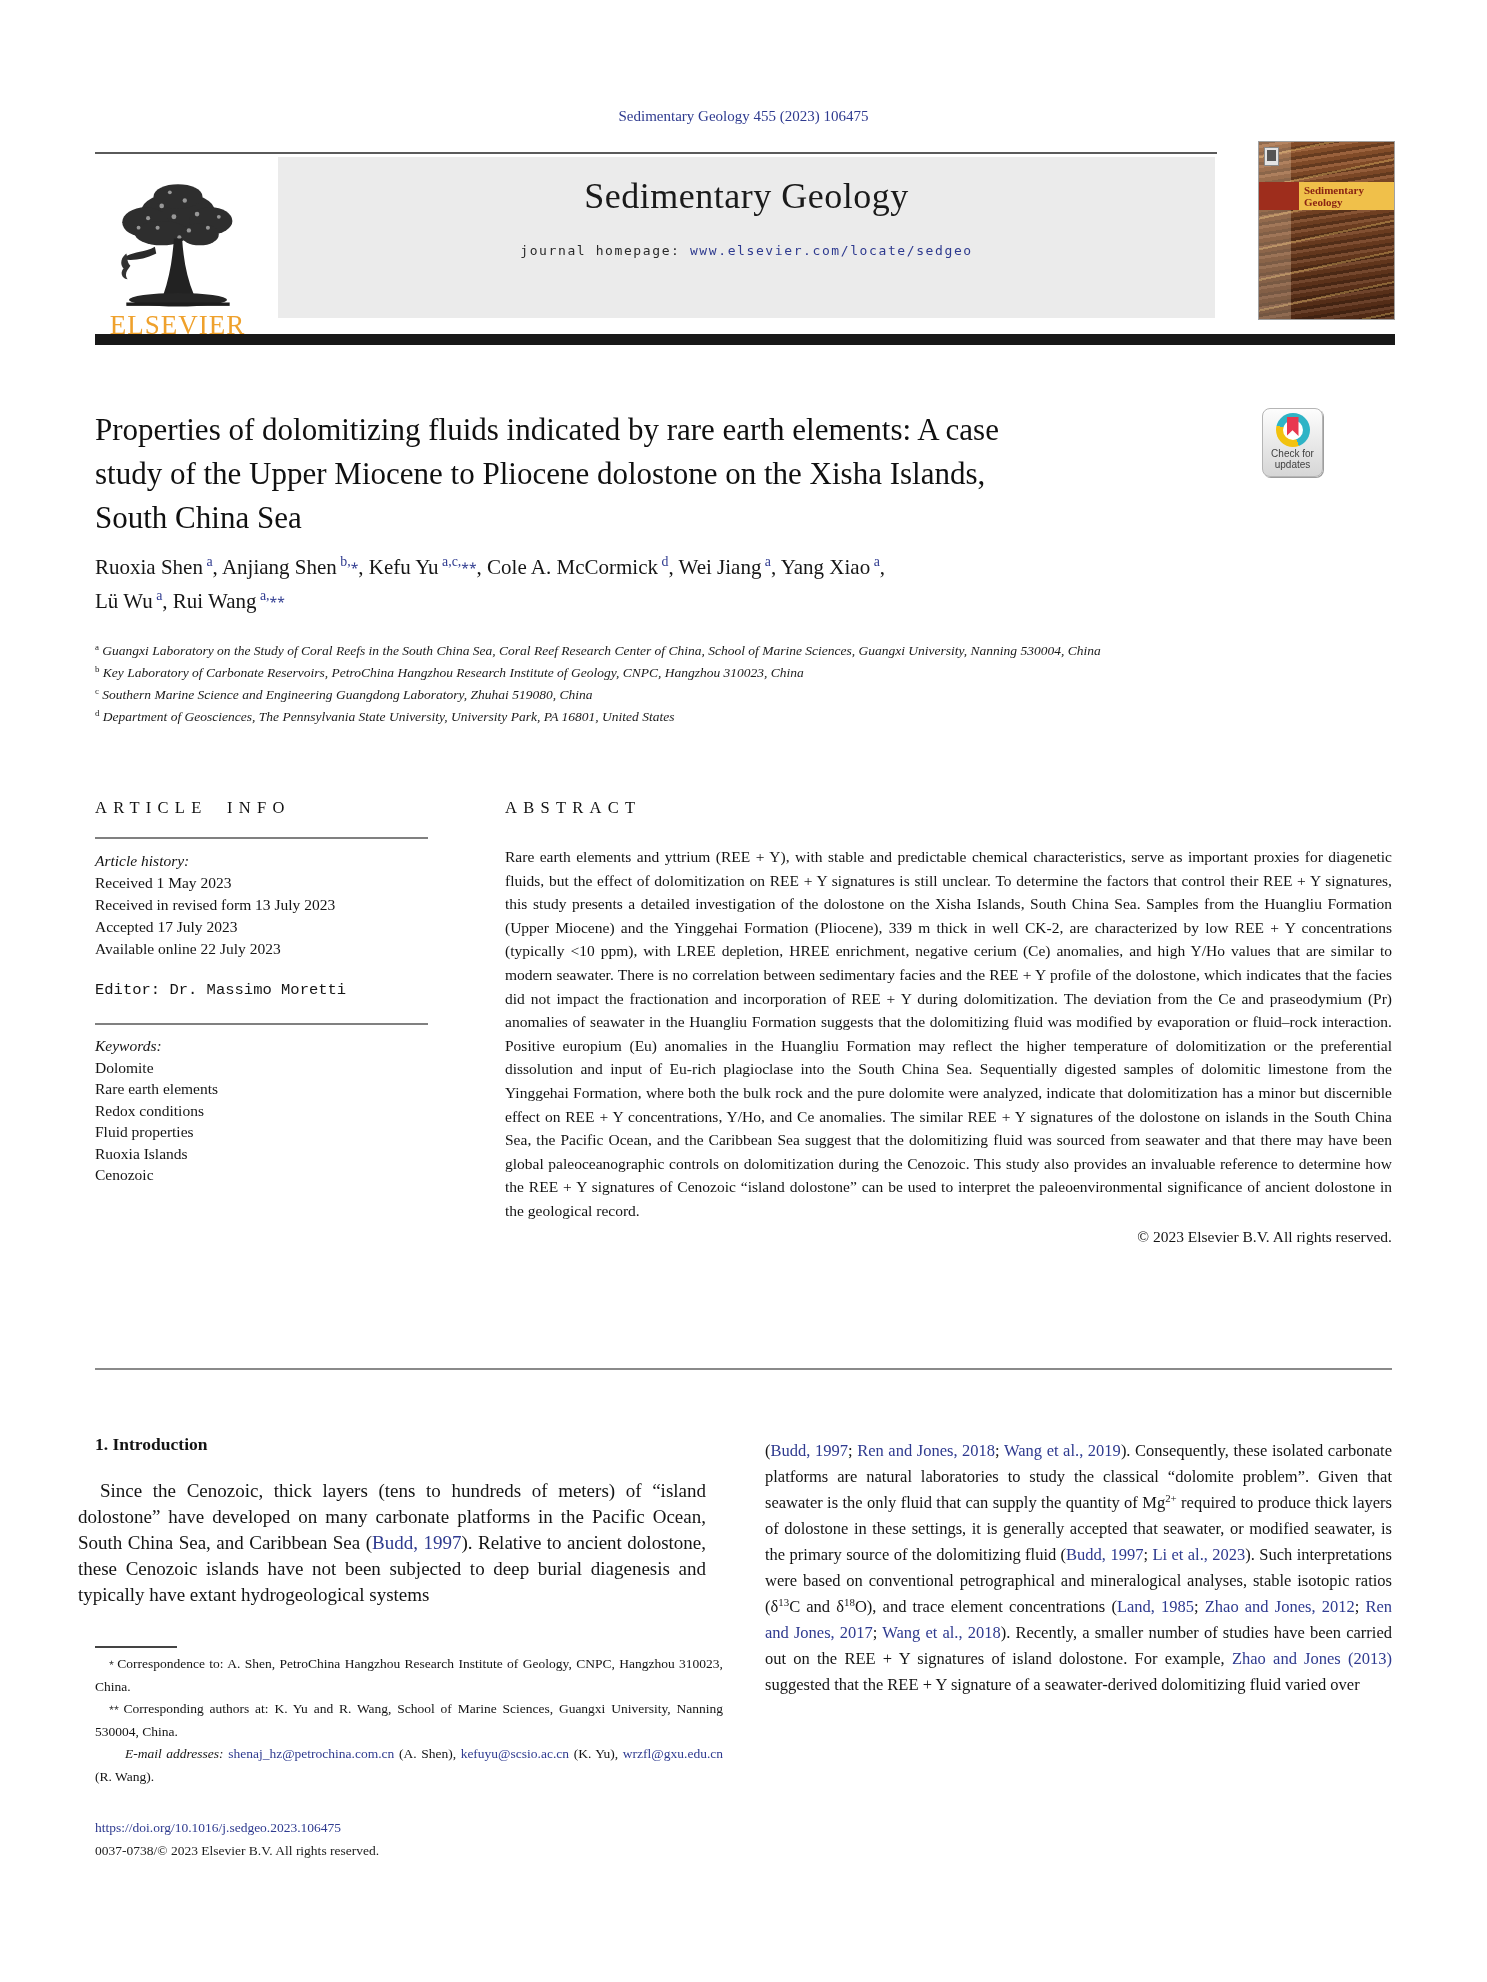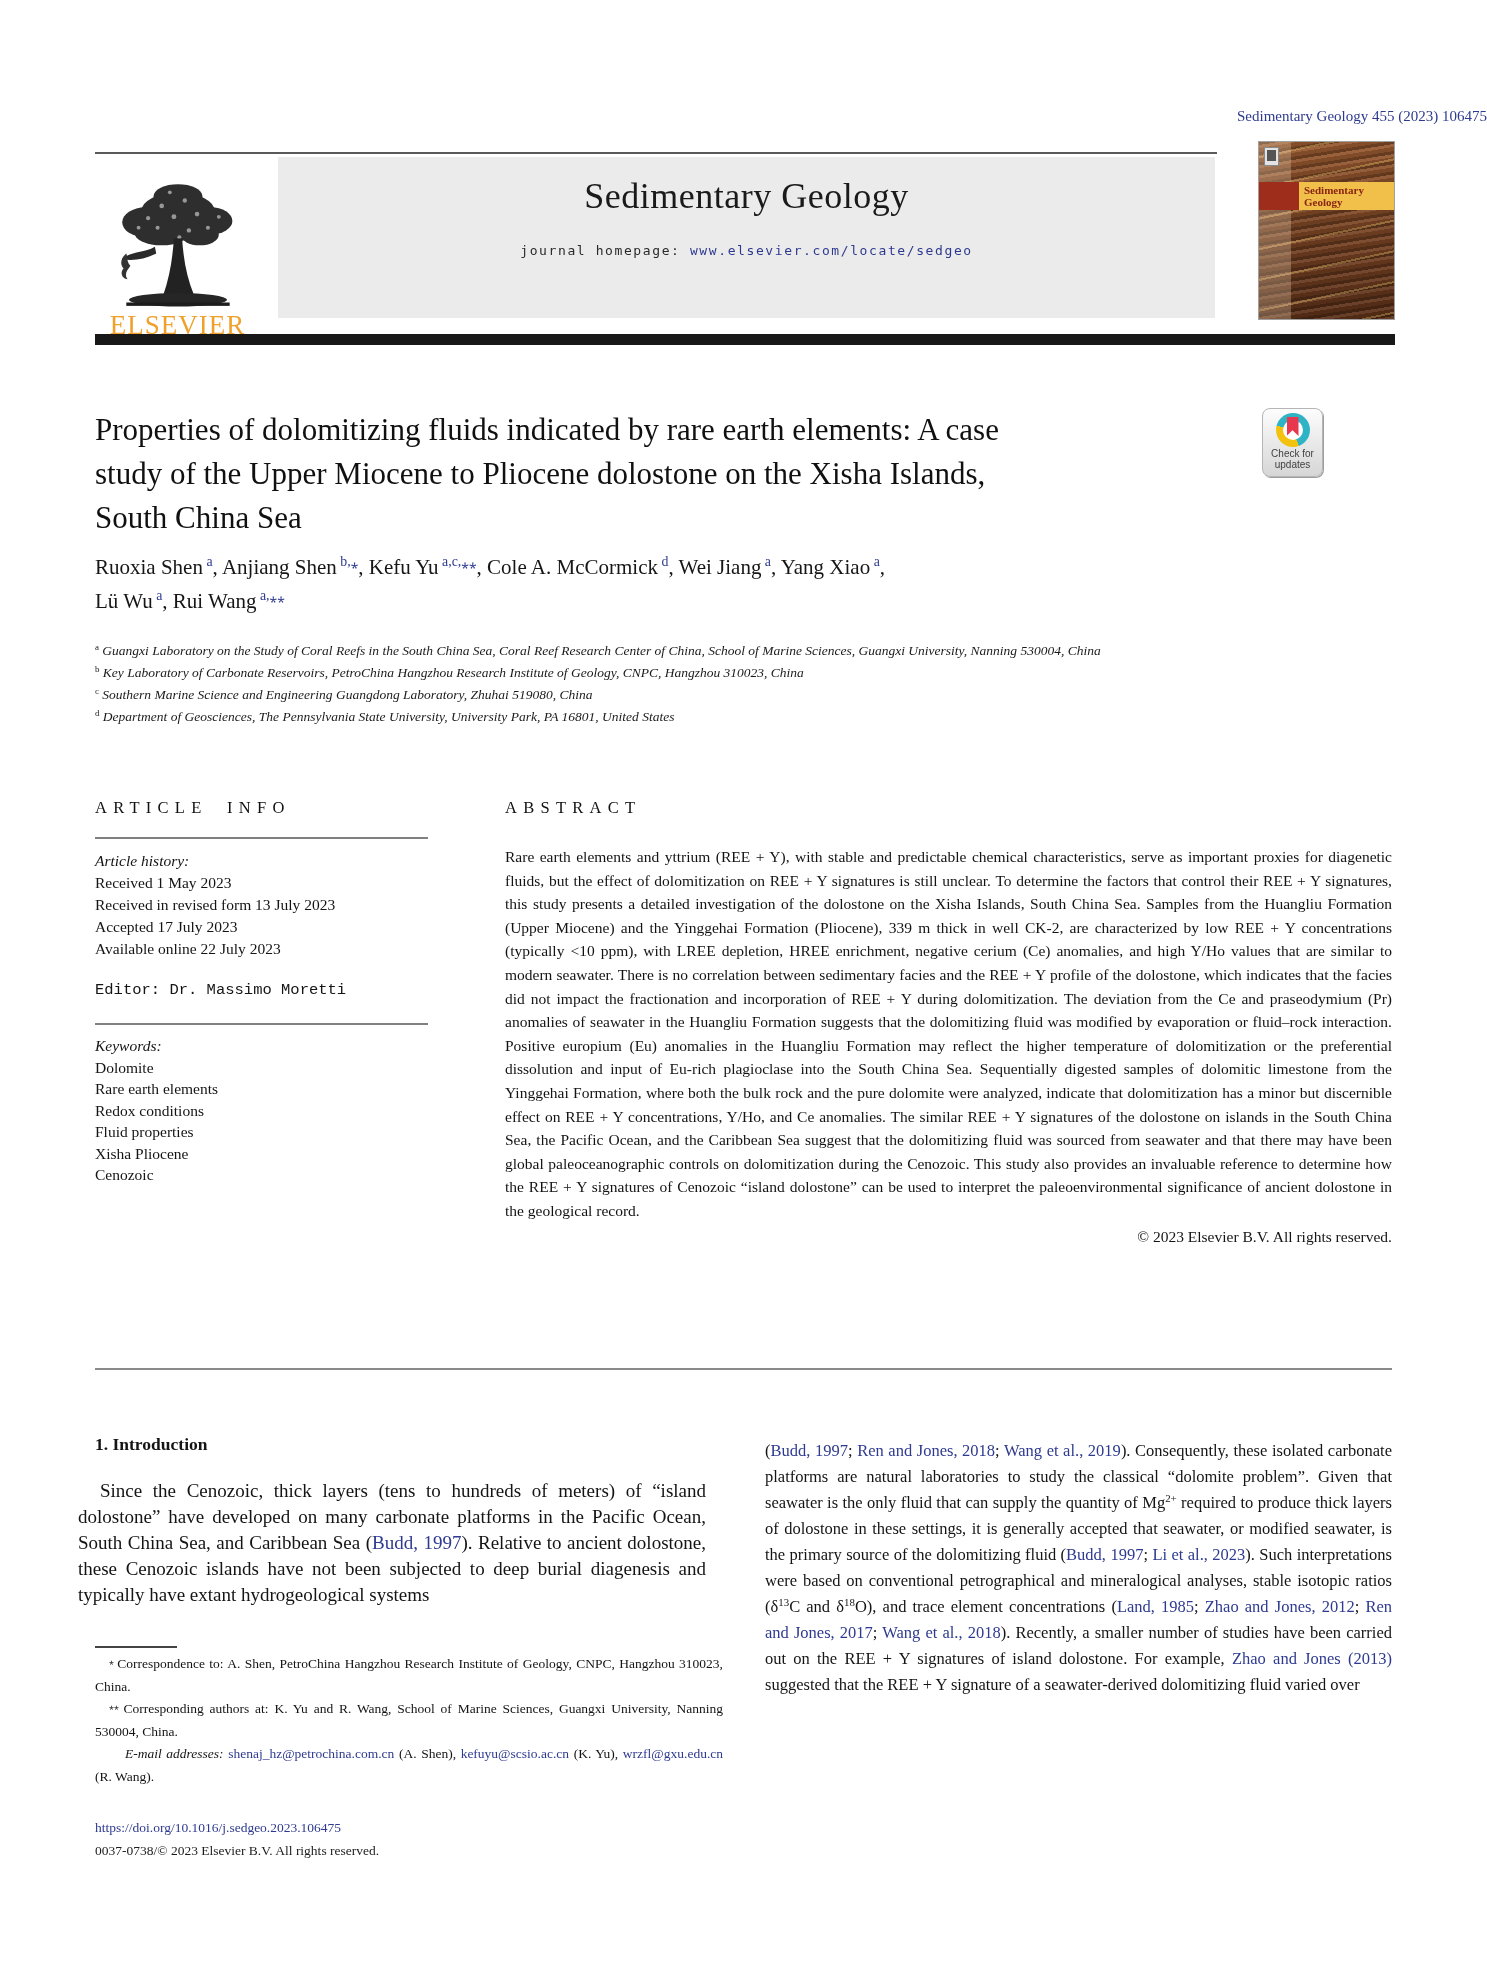--- a/index.html
+++ b/index.html
@@ -1,21 +1,21 @@
 <!DOCTYPE html>
 <html><head>
 <meta charset="utf-8">
 <style>
   * { margin:0; padding:0; box-sizing:border-box; }
   body { background:#ffffff; }
   .page { position:relative; width:1487px; height:1982px; background:#fff;
           font-family:"Liberation Serif", serif; color:#141414; overflow:hidden; }
 
   
-  .jref { position:absolute; top:108px; left:0; width:100%; text-align:right;
+  .jref { position:absolute; top:108px; left:0; width:100%; text-align:center;
           font-size:15px; color:#2e3a8f; }
 
   .toprule { position:absolute; left:95px; top:152px; width:1122px; height:2px; background:#5a5a5a; }
 
   
   .banner { position:absolute; left:278px; top:157px; width:937px; height:161px;
             background:#ebebeb; text-align:center; }
   .contents-line { padding-top:28px; font-family:"Liberation Sans", sans-serif; font-size:15px; color:#1c1c1c; }
   .sd-link { color:#3c55cc; text-decoration:none; cursor:pointer; }
   .jtitle { margin-top:18px; font-size:36px; letter-spacing:0.5px; color:#1a1a1a; }
@@ -200,21 +200,21 @@
     </div>
     <div class="ai-editor">Editor: Dr. Massimo Moretti</div>
     <div class="ai-rule2"></div>
     <div class="kw-group">
       <div class="ai-label">Keywords:</div>
       <div>
           <div class="kw-line">Dolomite</div>
           <div class="kw-line">Rare earth elements</div>
           <div class="kw-line">Redox conditions</div>
           <div class="kw-line">Fluid properties</div>
-          <div class="kw-line">Xisha Pliocene</div>
+          <div class="kw-line">Ruoxia Islands</div>
           <div class="kw-line">Cenozoic</div>
         </div>
     </div>
   </div>
 
   <div class="ab-block">
     <div class="secheader">ABSTRACT</div>
     <div class="ab-text">Rare earth elements and yttrium (REE + Y), with stable and predictable chemical characteristics, serve as important proxies for diagenetic fluids, but the effect of dolomitization on REE + Y signatures is still unclear. To determine the factors that control their REE + Y signatures, this study presents a detailed investigation of the dolostone on the Xisha Islands, South China Sea. Samples from the Huangliu Formation (Upper Miocene) and the Yinggehai Formation (Pliocene), 339 m thick in well CK-2, are characterized by low REE + Y concentrations (typically &lt;10 ppm), with LREE depletion, HREE enrichment, negative cerium (Ce) anomalies, and high Y/Ho values that are similar to modern seawater. There is no correlation between sedimentary facies and the REE + Y profile of the dolostone, which indicates that the facies did not impact the fractionation and incorporation of REE + Y during dolomitization. The deviation from the Ce and praseodymium (Pr) anomalies of seawater in the Huangliu Formation suggests that the dolomitizing fluid was modified by evaporation or fluid–rock interaction. Positive europium (Eu) anomalies in the Huangliu Formation may reflect the higher temperature of dolomitization or the preferential dissolution and input of Eu-rich plagioclase into the South China Sea. Sequentially digested samples of dolomitic limestone from the Yinggehai Formation, where both the bulk rock and the pure dolomite were analyzed, indicate that dolomitization has a minor but discernible effect on REE + Y concentrations, Y/Ho, and Ce anomalies. The similar REE + Y signatures of the dolostone on islands in the South China Sea, the Pacific Ocean, and the Caribbean Sea suggest that the dolomitizing fluid was sourced from seawater and that there may have been global paleoceanographic controls on dolomitization during the Cenozoic. This study also provides an invaluable reference to determine how the REE + Y signatures of Cenozoic “island dolostone” can be used to interpret the paleoenvironmental significance of ancient dolostone in the geological record.</div>
     <div class="ab-copy">© 2023 Elsevier B.V. All rights reserved.</div>
   </div>

